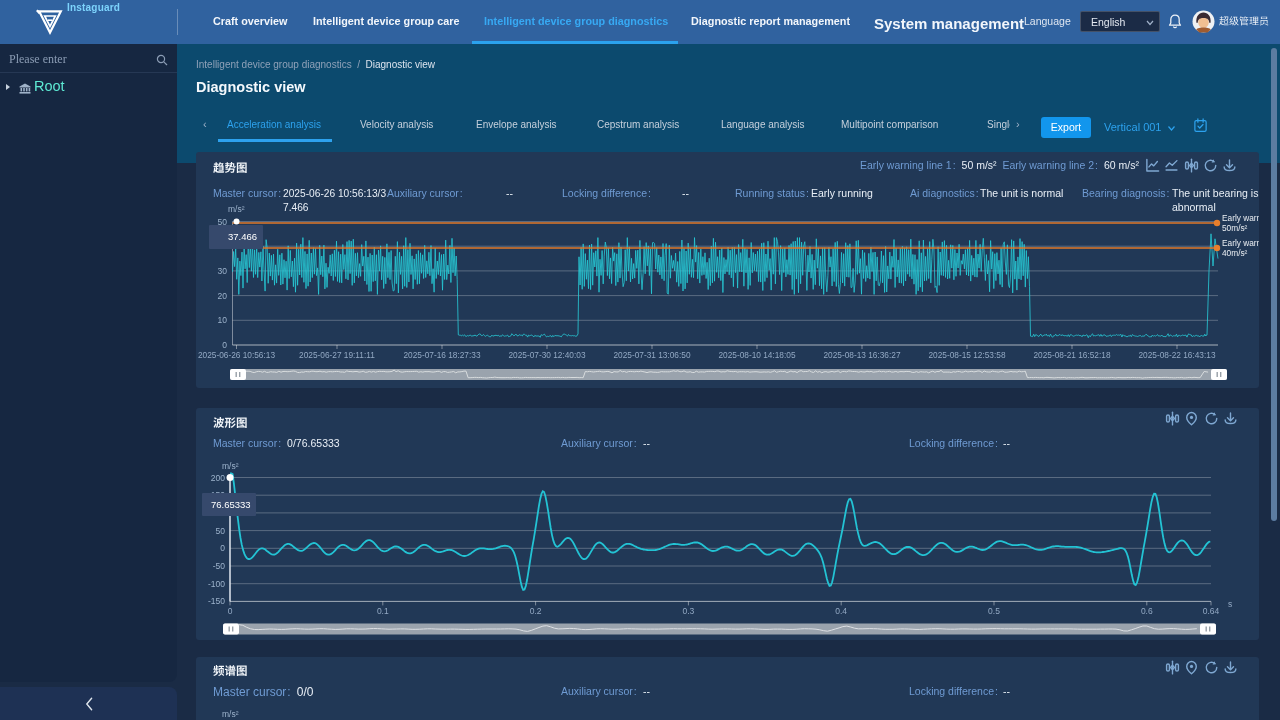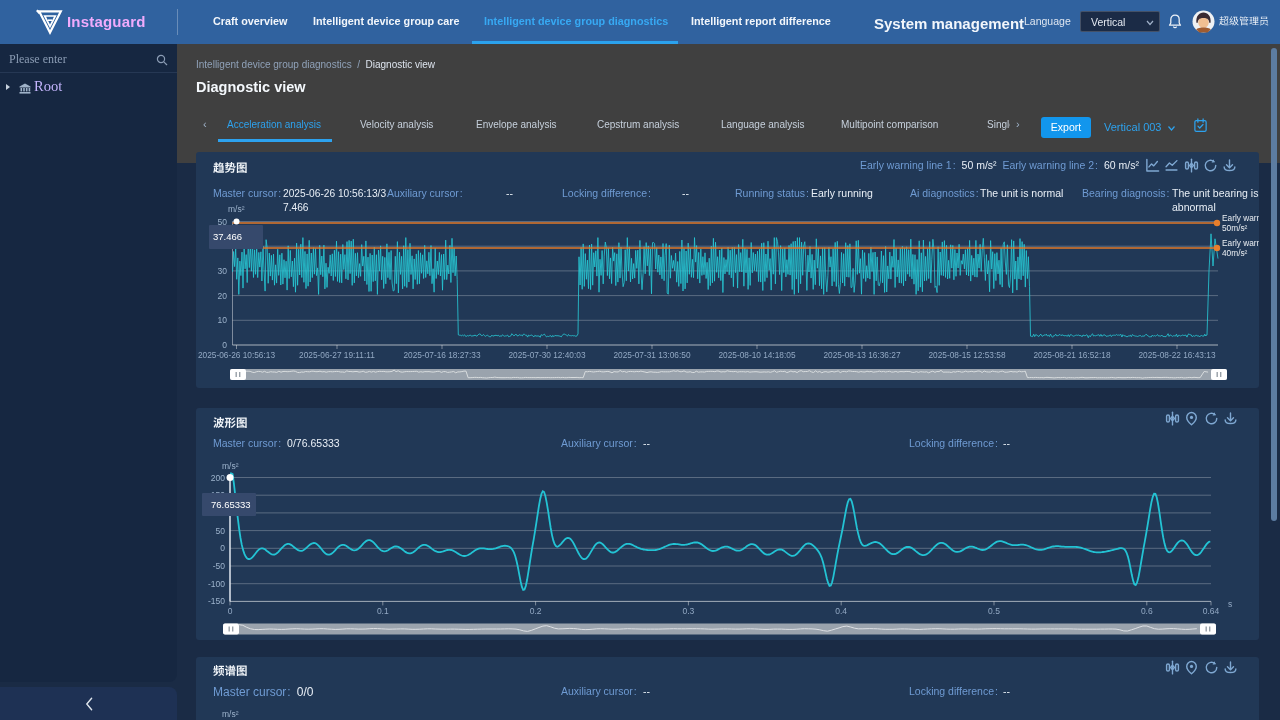--- a/index.html
+++ b/index.html
@@ -11,31 +11,31 @@
 <body>
 <div class="abs" style="left:0;top:0;width:1280px;height:720px;background:#1a2b45">
 
 <div class="abs" style="left:0;top:0;width:1280px;height:44px;background:#30629f">
   <svg class="abs" style="left:36px;top:8px" width="27" height="28" viewBox="0 0 27 28" fill="none" stroke="#fff">
     <path d="M3.2 3.4 H24.8 L14 24.6 Z" stroke-width="2.2"></path>
     <path d="M8.7 8 H19.3 L14 18.4 Z" stroke-width="1.7"></path>
     <path d="M12 12.2 H16" stroke-width="1.6"></path>
     <path d="M0.8 2.2 L3.6 5.2" stroke-width="2.2"></path>
   </svg>
-  <div class="abs" style="left:67px;top:13px;font-size:15px;font-weight:bold;color:#f0abfc;letter-spacing:.2px">Instaguard</div>
+  <div class="abs" style="left:67px;top:2px;font-size:10px;font-weight:bold;color:#7dd3fc;letter-spacing:.2px">Instaguard</div>
   <div class="abs" style="left:177px;top:9px;width:1px;height:26px;background:rgba(255,255,255,.28)"></div>
   <div class="abs" style="left:213px;top:15px;font-size:10.8px;font-weight:bold;color:#f2f6fb">Craft overview</div>
   <div class="abs" style="left:313px;top:15px;font-size:10.8px;font-weight:bold;color:#f2f6fb">Intelligent device group care</div>
   <div class="abs" style="left:484px;top:15px;font-size:10.8px;font-weight:bold;color:#37a9f3">Intelligent device group diagnostics</div>
   <div class="abs" style="left:472px;top:41px;width:206px;height:3px;background:#2ba2ee"></div>
-  <div class="abs" style="left:691px;top:15px;font-size:10.8px;font-weight:bold;color:#f2f6fb">Intelligent report difference</div>
+  <div class="abs" style="left:691px;top:15px;font-size:10.8px;font-weight:bold;color:#f2f6fb">Diagnostic report management</div>
   <div class="abs" style="left:874px;top:15px;font-size:15px;font-weight:bold;color:#f2f6fb">System management</div>
   <div class="abs" style="left:1024px;top:15px;font-size:10.5px;color:#dfe6f0">Language</div>
   <div class="abs" style="left:1080px;top:11px;width:80px;height:21px;background:#1b2b46;border:1px solid rgba(255,255,255,0.18);border-radius:2px">
-     <div class="abs" style="left:10px;top:4px;font-size:10.5px;color:#e4e9f1">Vertical</div>
+     <div class="abs" style="left:10px;top:4px;font-size:10.5px;color:#e4e9f1">English</div>
      <svg class="abs" style="left:64px;top:7px" width="10" height="8" viewBox="0 0 10 8" fill="none" stroke="#9fb0c8" stroke-width="1.2">
           <path d="M2 2 L5 5.5 L8 2"></path>
         </svg>
   </div>
   <svg class="abs" style="left:1167px;top:13px" width="16" height="17" viewBox="0 0 16 17" fill="none" stroke="#eef2f8" stroke-width="1.25" stroke-linejoin="round">
     <path d="M8 2.2 C5.4 2.2 3.8 4.1 3.8 6.4 V10 L2.5 12.2 H13.5 L12.2 10 V6.4 C12.2 4.1 10.6 2.2 8 2.2 Z"></path>
     <path d="M6.7 14 C7 14.9 9 14.9 9.3 14" stroke-linecap="round"></path>
   </svg>
   <svg class="abs" style="left:1192px;top:10px" width="23" height="23" viewBox="0 0 23 23">
     <circle cx="11.5" cy="11.5" r="11" fill="#eff1f3"></circle>
@@ -74,44 +74,44 @@
     <div class="abs" style="left:0;top:28px;width:177px;height:1px;background:#263854"></div>
     <div class="abs" style="left:6px;top:40px;width:0;height:0;border-left:4.5px solid #c8d2de;border-top:3.5px solid transparent;border-bottom:3.5px solid transparent"></div>
     <svg class="abs" style="left:19px;top:39px" width="12" height="11" viewBox="0 0 12 11" fill="#9fb2c8">
       <path d="M0.5 3.6 L6 0.4 L11.5 3.6 L11.5 4.4 L0.5 4.4 Z"></path>
       <rect x="1.5" y="5" width="1.6" height="3.4"></rect>
           <rect x="4.2" y="5" width="1.6" height="3.4"></rect>
           <rect x="6.9" y="5" width="1.6" height="3.4"></rect>
           <rect x="9.6" y="5" width="1.6" height="3.4"></rect>
       <rect x="0.5" y="9" width="11" height="1.6"></rect>
     </svg>
-    <div class="abs" style="left:34px;top:34px;font-size:14.5px;font-family:Liberation Serif, serif;color:#c4b5fd">Root</div>
+    <div class="abs" style="left:34px;top:34px;font-size:14.5px;font-family:Liberation Sans, sans-serif;color:#5eead4">Root</div>
   </div>
   <div class="abs" style="left:0;top:643px;width:177px;height:33px;background:#1e3154;border-radius:0 8px 0 0">
     <svg class="abs" style="left:85px;top:10px" width="8" height="14" viewBox="0 0 9 16" fill="none" stroke="#dfe5ec" stroke-width="1.6" stroke-linecap="round">
           <path d="M7.5 1.5 L2 8 L7.5 14.5"></path>
         </svg>
   </div>
 </div>
 
-<div class="abs" style="left:177px;top:44px;width:1103px;height:119px;background:#404040">
+<div class="abs" style="left:177px;top:44px;width:1103px;height:119px;background:#0c4a6e">
   <div class="abs" style="left:19px;top:15px;font-size:10px;color:#8fa1b8">Intelligent device group diagnostics&nbsp;&nbsp;/&nbsp;&nbsp;<span style="color:#dde4ee">Diagnostic view</span></div>
   <div class="abs" style="left:19px;top:35px;font-size:14.5px;font-weight:bold;color:#f4f8fc">Diagnostic view</div>
   <div class="abs" style="left:26px;top:74px;font-size:11px;color:#9fb2c8">‹</div>
   <div class="abs" style="left:50px;top:75px;font-size:10px;color:#2da2ee">Acceleration analysis</div>
   <div class="abs" style="left:183px;top:75px;font-size:10px;color:#c6d0dc">Velocity analysis</div>
   <div class="abs" style="left:299px;top:75px;font-size:10px;color:#c6d0dc">Envelope analysis</div>
   <div class="abs" style="left:420px;top:75px;font-size:10px;color:#c6d0dc">Cepstrum analysis</div>
   <div class="abs" style="left:544px;top:75px;font-size:10px;color:#c6d0dc">Language analysis</div>
   <div class="abs" style="left:664px;top:75px;font-size:10px;color:#c6d0dc">Multipoint comparison</div>
   <div class="abs" style="left:810px;top:75px;width:23px;overflow:hidden;font-size:10px;color:#c6d0dc;white-space:nowrap">Single</div>
   <div class="abs" style="left:839px;top:74px;font-size:11px;color:#9fb2c8">›</div>
   <div class="abs" style="left:41px;top:95px;width:114px;height:3px;background:#2da2ee"></div>
   <div class="abs" style="left:864px;top:73px;width:50px;height:21px;background:#1296ed;border-radius:3px;color:#fff;font-size:10.5px;text-align:center;line-height:21px">Export</div>
-  <div class="abs" style="left:927px;top:77px;font-size:11px;color:#2da2ee">Vertical 003</div>
+  <div class="abs" style="left:927px;top:77px;font-size:11px;color:#2da2ee">Vertical 001</div>
   <svg class="abs" style="left:990px;top:81px" width="9" height="7" viewBox="0 0 9 7" fill="none" stroke="#2da2ee" stroke-width="1.2">
         <path d="M1.5 1.5 L4.5 5 L7.5 1.5"></path>
       </svg>
   <svg class="abs" style="left:1016px;top:74px" width="15" height="15" viewBox="0 0 16 16" fill="none" stroke="#2da2ee" stroke-width="1.3" stroke-linecap="round" stroke-linejoin="round">
     <rect x="2" y="2.8" width="12" height="11.4" rx="1.5"></rect>
         <path d="M5.2 1 V4.4 M10.8 1 V4.4"></path>
         <path d="M5.3 8.7 L7.2 10.7 L10.7 6.9"></path>
   </svg>
 </div>
 <div class="abs" style="left:196px;top:152px;width:1063px;height:236px;background:#213856;border-radius:3px">
@@ -213,21 +213,21 @@
       <circle cx="236.5" cy="221.5" r="3" fill="#fff"></circle>
       <rect x="230" y="369" width="997" height="11" rx="2" fill="#9aa3ad"></rect>
       <path d="M246.0 371.2L248.1 371.2L250.1 371.3L252.2 372.2L254.2 372.6L256.3 371.8L258.3 371.4L260.4 371.5L262.5 372.2L264.5 371.3L266.6 372.4L268.6 372.3L270.7 371.7L272.7 372.0L274.8 372.0L276.8 372.4L278.9 371.2L281.0 372.2L283.0 371.5L285.1 371.4L287.1 371.7L289.2 371.6L291.2 371.3L293.3 371.0L295.4 371.3L297.4 372.4L299.5 372.6L301.5 372.0L303.6 372.2L305.6 371.5L307.7 371.7L309.7 371.8L311.8 371.2L313.9 371.3L315.9 371.7L318.0 371.6L320.0 371.2L322.1 371.9L324.1 371.6L326.2 372.2L328.3 371.7L330.3 371.6L332.4 371.8L334.4 371.6L336.5 371.4L338.5 371.5L340.6 372.0L342.6 372.0L344.7 372.3L346.8 370.9L348.8 371.5L350.9 371.5L352.9 371.8L355.0 371.5L357.0 371.5L359.1 372.1L361.2 371.8L363.2 371.2L365.3 372.3L367.3 372.1L369.4 371.4L371.4 372.1L373.5 371.4L375.5 372.2L377.6 371.6L379.7 371.3L381.7 371.5L383.8 371.4L385.8 371.8L387.9 371.8L389.9 371.7L392.0 371.4L394.1 370.1L396.1 371.7L398.2 370.8L400.2 371.8L402.3 372.2L404.3 371.8L406.4 371.5L408.4 371.6L410.5 371.6L412.6 371.5L414.6 371.4L416.7 371.3L418.7 372.2L420.8 371.7L422.8 372.1L424.9 371.6L427.0 371.7L429.0 371.6L431.1 371.9L433.1 372.1L435.2 371.8L437.2 371.4L439.3 371.3L441.4 372.4L443.4 371.6L445.5 371.6L447.5 372.4L449.6 372.2L451.6 371.9L453.7 371.5L455.7 372.8L457.8 371.9L459.9 371.9L461.9 371.6L464.0 371.1L466.0 371.1L468.1 377.7L470.1 377.7L472.2 377.6L474.3 377.4L476.3 377.4L478.4 377.6L480.4 377.4L482.5 377.7L484.5 377.8L486.6 378.0L488.6 377.7L490.7 377.5L492.8 377.5L494.8 377.1L496.9 377.5L498.9 377.6L501.0 377.7L503.0 377.7L505.1 377.7L507.2 377.6L509.2 377.7L511.3 377.8L513.3 377.4L515.4 377.5L517.4 377.4L519.5 377.8L521.5 377.8L523.6 377.7L525.7 377.4L527.7 377.6L529.8 377.6L531.8 377.6L533.9 377.6L535.9 377.7L538.0 377.5L540.1 377.7L542.1 377.6L544.2 377.6L546.2 377.6L548.3 377.5L550.3 377.7L552.4 377.6L554.4 377.6L556.5 377.5L558.6 377.4L560.6 377.7L562.7 377.4L564.7 377.7L566.8 377.7L568.8 377.4L570.9 377.5L573.0 377.5L575.0 377.5L577.1 377.4L579.1 377.7L581.2 377.6L583.2 377.7L585.3 371.5L587.3 371.8L589.4 371.4L591.5 371.7L593.5 372.0L595.6 371.7L597.6 371.5L599.7 371.2L601.7 371.8L603.8 371.9L605.9 371.6L607.9 371.4L610.0 371.9L612.0 372.8L614.1 371.6L616.1 371.9L618.2 371.9L620.2 370.5L622.3 371.8L624.4 371.4L626.4 372.3L628.5 371.6L630.5 371.4L632.6 371.6L634.6 371.8L636.7 371.4L638.8 371.7L640.8 371.1L642.9 371.6L644.9 372.0L647.0 372.6L649.0 372.0L651.1 371.8L653.2 372.2L655.2 372.2L657.3 372.4L659.3 372.2L661.4 371.6L663.4 371.8L665.5 371.8L667.5 371.8L669.6 371.8L671.7 371.3L673.7 370.8L675.8 371.4L677.8 370.8L679.9 371.7L681.9 371.7L684.0 370.9L686.1 372.0L688.1 372.1L690.2 371.7L692.2 372.5L694.3 372.5L696.3 371.2L698.4 372.2L700.4 371.9L702.5 371.9L704.6 372.1L706.6 371.4L708.7 371.4L710.7 371.3L712.8 371.4L714.8 371.7L716.9 371.0L719.0 371.2L721.0 372.0L723.1 371.7L725.1 371.9L727.2 370.8L729.2 371.3L731.3 371.5L733.3 371.7L735.4 371.4L737.5 372.1L739.5 371.7L741.6 371.7L743.6 371.7L745.7 372.0L747.7 371.5L749.8 372.2L751.9 371.9L753.9 371.8L756.0 371.7L758.0 371.9L760.1 372.2L762.1 372.1L764.2 371.9L766.2 372.1L768.3 371.8L770.4 372.3L772.4 371.7L774.5 370.8L776.5 372.3L778.6 371.7L780.6 371.2L782.7 371.6L784.8 371.3L786.8 372.6L788.9 371.9L790.9 371.0L793.0 371.9L795.0 371.5L797.1 372.6L799.1 371.2L801.2 370.7L803.3 371.7L805.3 371.5L807.4 371.5L809.4 370.7L811.5 371.9L813.5 372.5L815.6 370.8L817.7 372.2L819.7 371.4L821.8 372.8L823.8 371.9L825.9 371.6L827.9 372.2L830.0 371.9L832.1 371.4L834.1 372.0L836.2 371.5L838.2 370.9L840.3 372.6L842.3 371.5L844.4 371.4L846.4 371.9L848.5 371.0L850.6 371.1L852.6 371.5L854.7 371.5L856.7 371.7L858.8 372.2L860.8 371.5L862.9 371.9L865.0 372.0L867.0 371.2L869.1 371.8L871.1 371.3L873.2 372.2L875.2 371.9L877.3 371.7L879.3 371.1L881.4 371.8L883.5 371.4L885.5 372.0L887.6 371.6L889.6 371.3L891.7 372.1L893.7 372.0L895.8 371.4L897.9 372.2L899.9 371.6L902.0 371.6L904.0 371.8L906.1 371.4L908.1 371.5L910.2 371.6L912.2 372.4L914.3 372.4L916.4 371.6L918.4 372.4L920.5 371.7L922.5 371.9L924.6 372.1L926.6 371.8L928.7 372.8L930.8 371.8L932.8 371.2L934.9 372.3L936.9 371.5L939.0 371.6L941.0 370.4L943.1 372.2L945.1 372.1L947.2 372.1L949.3 372.1L951.3 372.5L953.4 371.7L955.4 372.1L957.5 371.4L959.5 371.5L961.6 372.2L963.7 371.9L965.7 371.1L967.8 371.9L969.8 371.6L971.9 371.3L973.9 371.9L976.0 371.5L978.0 371.0L980.1 371.2L982.2 372.5L984.2 371.0L986.3 371.8L988.3 372.0L990.4 372.0L992.4 371.1L994.5 371.6L996.6 371.8L998.6 372.1L1000.7 371.4L1002.7 371.2L1004.8 372.2L1006.8 372.2L1008.9 371.9L1010.9 371.4L1013.0 371.9L1015.1 371.7L1017.1 372.1L1019.2 371.1L1021.2 371.8L1023.3 371.6L1025.3 371.2L1027.4 377.6L1029.5 377.6L1031.5 377.5L1033.6 377.7L1035.6 377.4L1037.7 377.6L1039.7 377.7L1041.8 377.6L1043.9 377.8L1045.9 377.4L1048.0 377.4L1050.0 377.6L1052.1 377.7L1054.1 377.9L1056.2 377.7L1058.2 377.5L1060.3 377.7L1062.4 377.5L1064.4 377.4L1066.5 378.0L1068.5 377.6L1070.6 377.7L1072.6 377.7L1074.7 377.9L1076.8 377.6L1078.8 377.8L1080.9 377.4L1082.9 377.4L1085.0 377.8L1087.0 377.8L1089.1 377.7L1091.1 377.6L1093.2 377.6L1095.3 377.5L1097.3 377.8L1099.4 377.7L1101.4 377.7L1103.5 377.7L1105.5 377.8L1107.6 377.7L1109.7 377.7L1111.7 377.4L1113.8 377.7L1115.8 377.9L1117.9 377.5L1119.9 377.6L1122.0 377.7L1124.0 377.7L1126.1 377.7L1128.2 377.4L1130.2 377.7L1132.3 377.4L1134.3 377.5L1136.4 377.7L1138.4 377.6L1140.5 377.7L1142.6 378.1L1144.6 377.7L1146.7 377.7L1148.7 377.5L1150.8 377.5L1152.8 377.4L1154.9 377.5L1156.9 377.4L1159.0 377.5L1161.1 377.6L1163.1 377.4L1165.2 377.4L1167.2 377.4L1169.3 377.7L1171.3 377.6L1173.4 377.8L1175.5 377.8L1177.5 377.5L1179.6 377.7L1181.6 377.4L1183.7 377.9L1185.7 377.8L1187.8 377.6L1189.8 377.4L1191.9 377.7L1194.0 377.3L1196.0 377.5L1198.1 377.7L1200.2 377.6L1204.1 371.5L1208.1 372.1" fill="none" stroke="#d8dcde" stroke-width="1"></path>
       <rect x="230" y="369" width="16" height="11" rx="2" fill="#fff"></rect>
       <rect x="235.5" y="372" width="1.4" height="5" fill="#98a0a8"></rect>
       <rect x="239" y="372" width="1.4" height="5" fill="#98a0a8"></rect>
       <rect x="1211" y="369" width="16" height="11" rx="2" fill="#fff"></rect>
       <rect x="1216.5" y="372" width="1.4" height="5" fill="#98a0a8"></rect>
       <rect x="1220" y="372" width="1.4" height="5" fill="#98a0a8"></rect>
     </svg>
-    <div class="abs" style="left:209px;top:225px;width:54px;height:24px;background:#36496c;border-radius:1px;color:#fff;font-size:9.5px;line-height:24px;padding-left:4px">37.466</div>
+    <div class="abs" style="left:209px;top:225px;width:54px;height:24px;background:#36496c;border-radius:1px;color:#fff;font-size:9.5px;line-height:24px;padding-left:19px">37.466</div>
     <div class="abs" style="left:196px;top:408px;width:1063px;height:232px;background:#213856;border-radius:3px">
       <div class="abs" style="left:17px;top:9px">
         <svg width="34.5" height="12.1" style="display:block;">
           <g transform="translate(0.0,9.89) scale(0.01150,-0.01150)">
             <path d="M86 756C143 725 224 677 262 647L333 744C292 773 209 816 154 844ZM28 484C85 455 169 409 207 379L276 479C234 506 150 549 94 573ZM47 -7 154 -78C206 20 260 136 305 243L211 315C160 197 95 70 47 -7ZM581 607V468H465V607ZM350 718V462C350 316 342 112 240 -28C269 -39 320 -69 341 -87C361 -59 378 -27 393 7C417 -16 452 -64 467 -91C543 -62 613 -20 675 34C738 -19 811 -60 896 -89C912 -58 947 -11 973 14C891 37 818 73 757 120C825 204 877 311 908 440L833 472L812 468H699V607H819C808 572 796 539 785 515L889 486C917 541 948 625 971 702L883 722L863 718H699V850H581V718ZM568 362H765C742 300 711 245 672 198C629 247 594 302 568 362ZM461 341C496 257 539 182 592 118C535 71 468 36 394 10C437 113 455 233 461 341Z" fill="#f2f6fa"></path>
           </g>
           <g transform="translate(11.5,9.89) scale(0.01150,-0.01150)">
             <path d="M822 835C766 754 656 673 564 627C594 604 629 568 649 542C752 602 861 690 936 789ZM843 560C784 474 672 388 578 337C608 314 642 279 662 253C765 317 876 412 953 514ZM860 293C792 170 660 68 526 10C556 -16 591 -57 610 -87C757 -12 889 103 974 249ZM375 680V464H260V680ZM32 464V353H147C142 220 117 88 20 -15C47 -33 89 -73 108 -97C227 26 254 189 259 353H375V-89H492V353H589V464H492V680H576V791H50V680H148V464Z" fill="#f2f6fa"></path>
           </g>
           <g transform="translate(23.0,9.89) scale(0.01150,-0.01150)">

